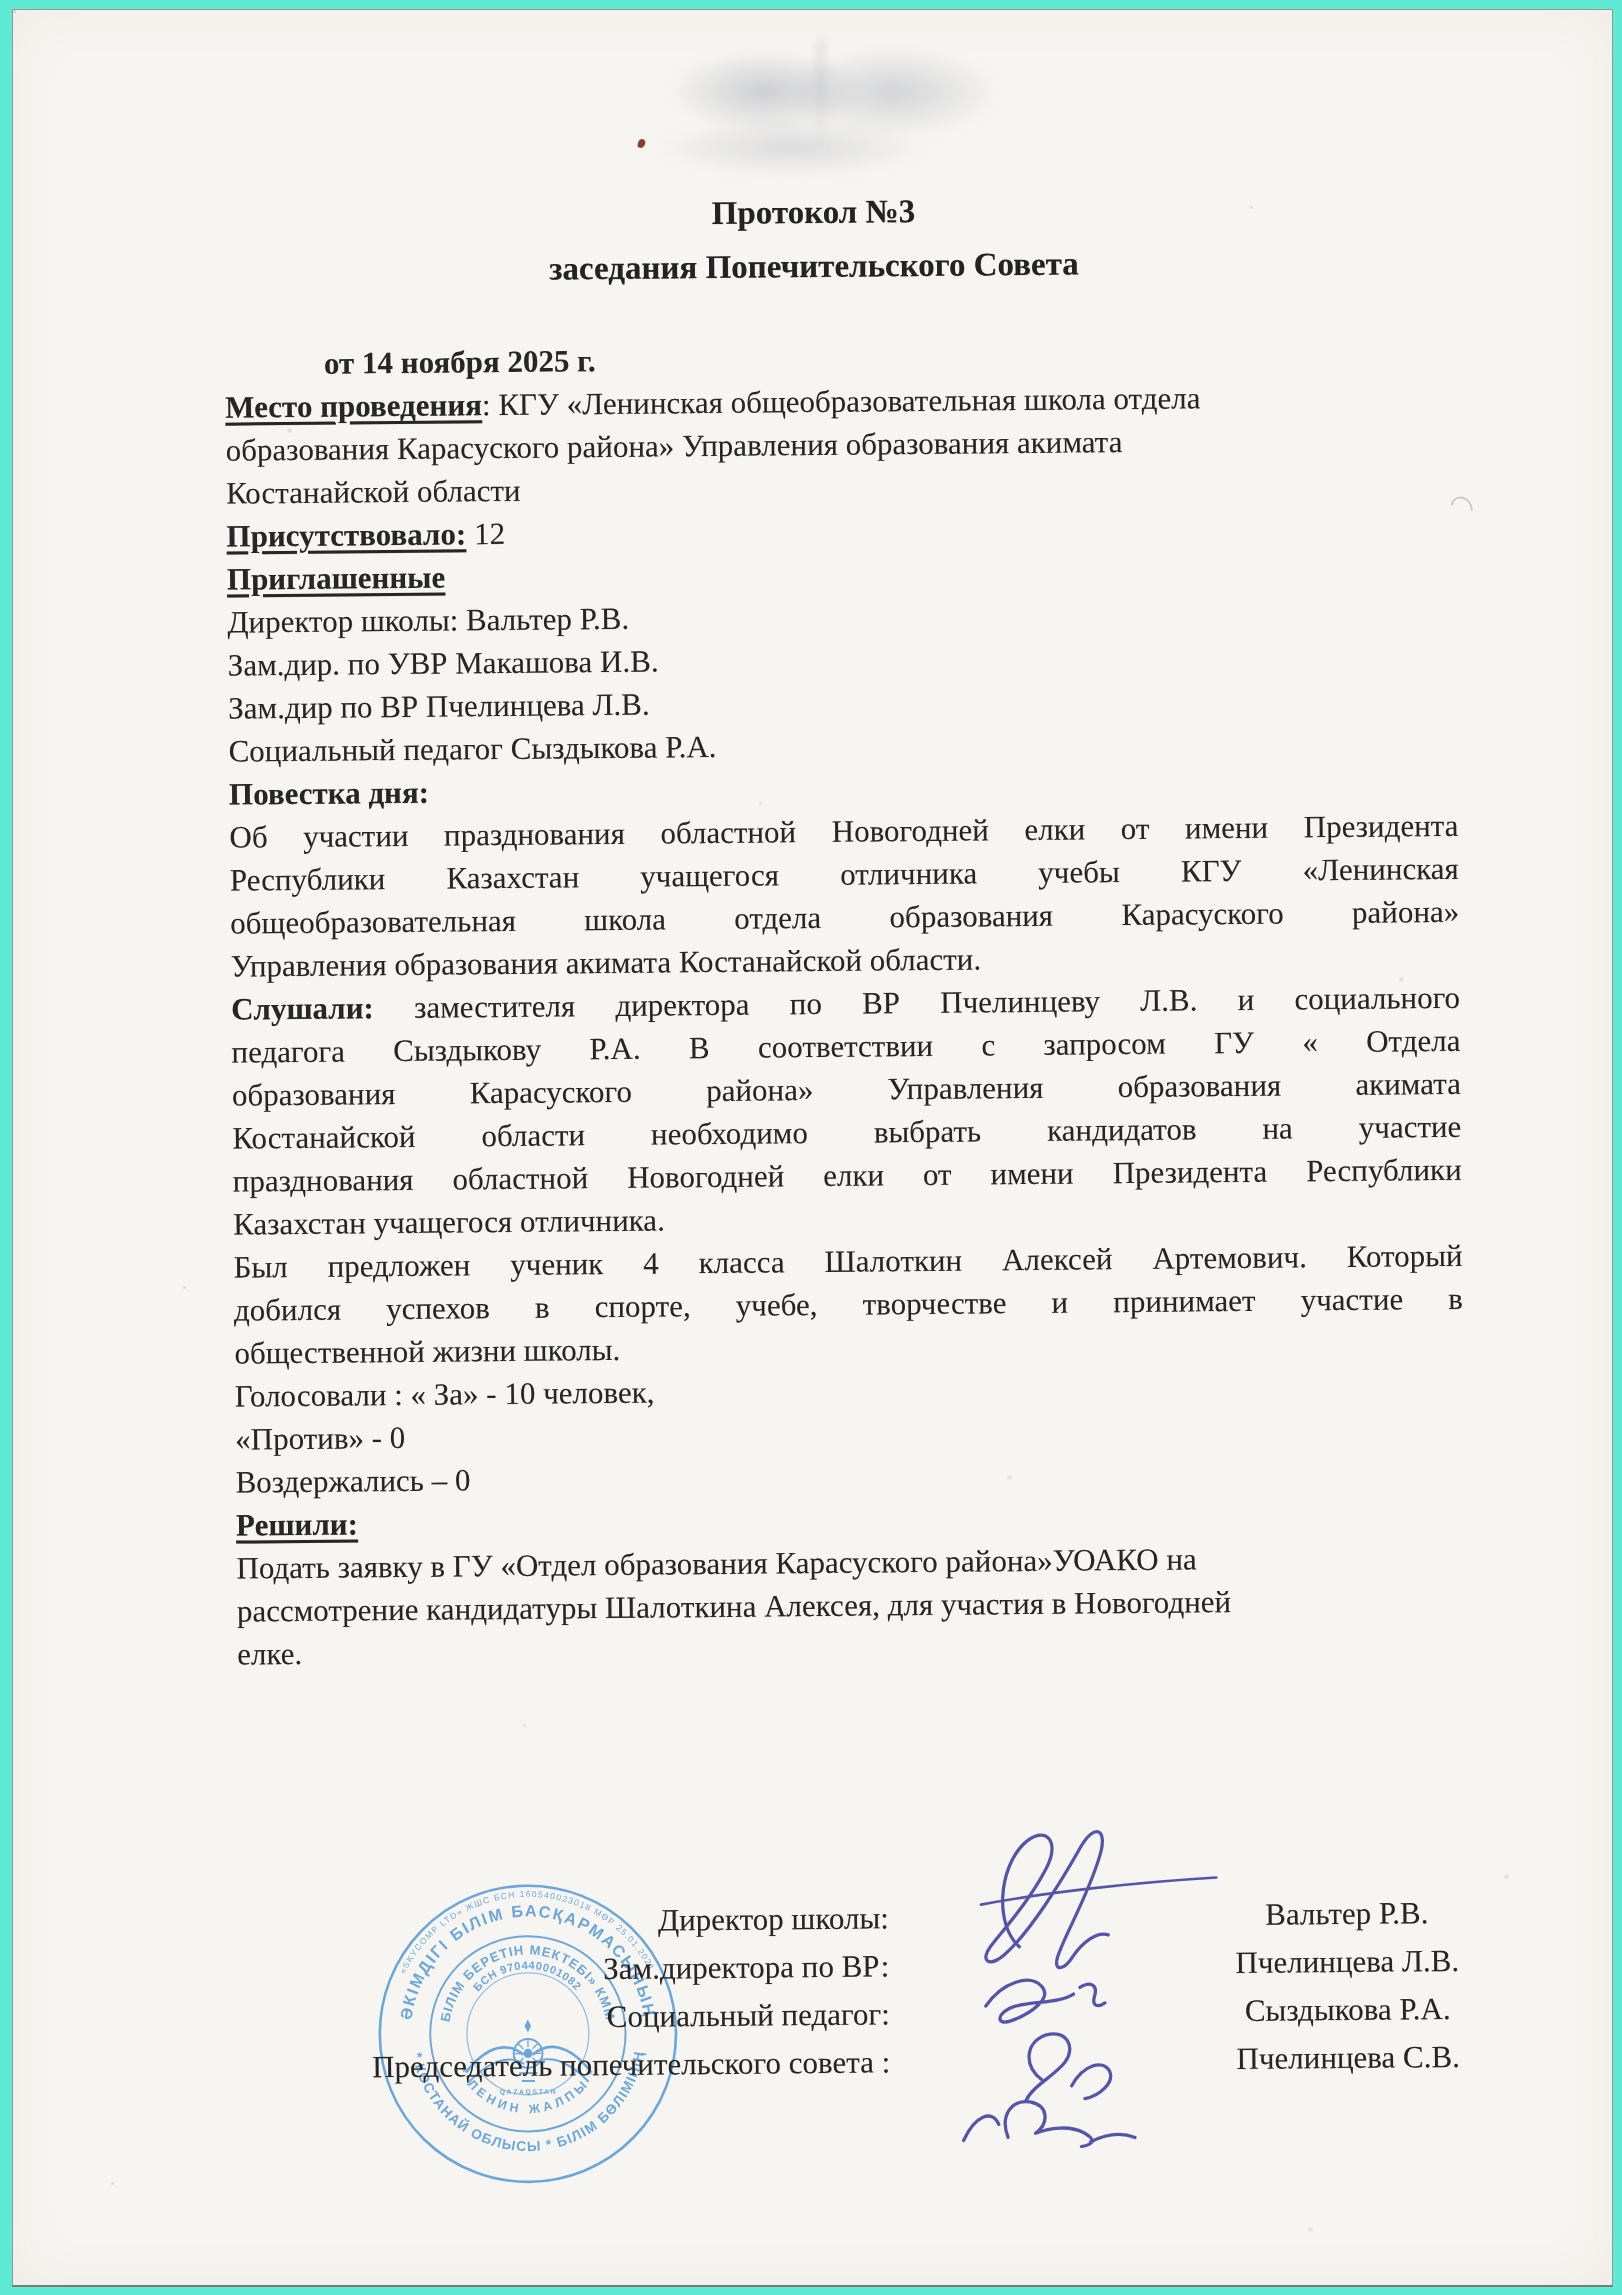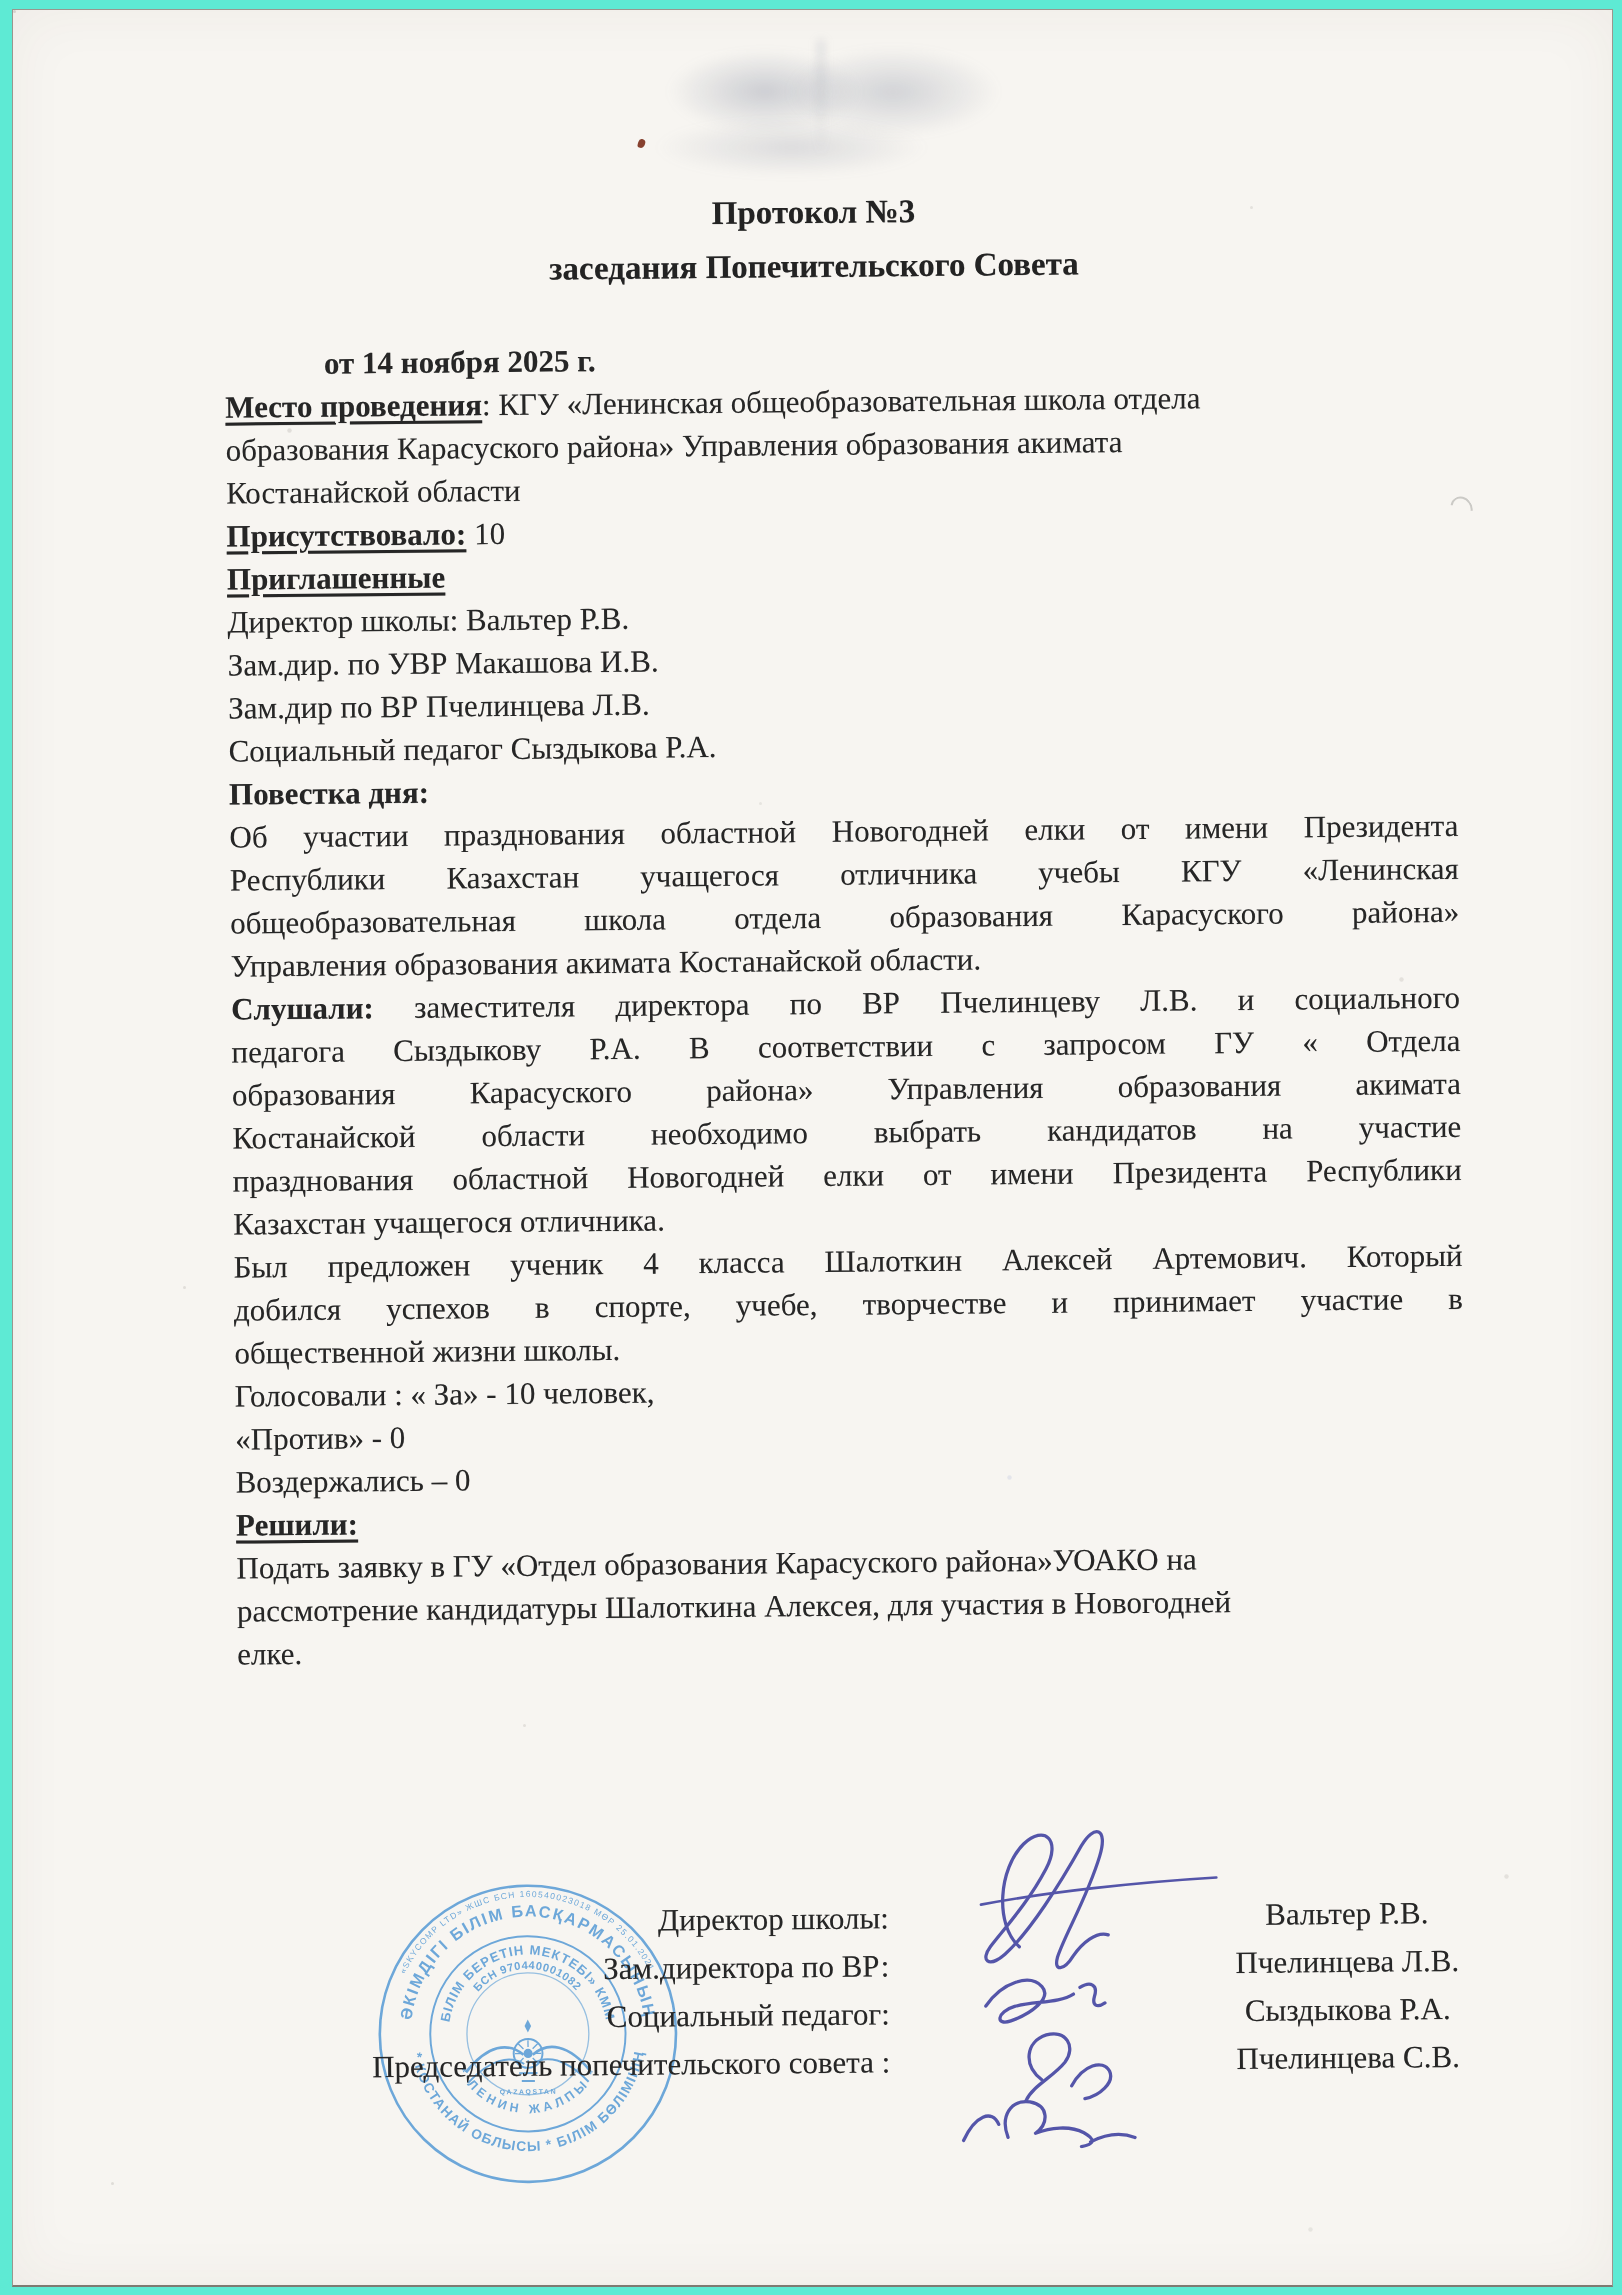--- a/index.html
+++ b/index.html
@@ -76,21 +76,21 @@
         <div>заседания Попечительского Совета</div>
       </div>
 
       <div class="bodyblock">
         <div class="ln b indent">от 14 ноября 2025 г.</div>
 
         <div class="ln"><span class="hu">Место проведения</span><span>: КГУ «Ленинская общеобразовательная школа отдела</span></div>
         <div class="ln">образования Карасуского района» Управления образования акимата</div>
         <div class="ln">Костанайской области</div>
 
-        <div class="ln"><span class="hu">Присутствовало:</span><span class="gap">10</span></div>
+        <div class="ln"><span class="hu">Присутствовало:</span><span class="gap">12</span></div>
 
         <div class="ln"><span class="hu">Приглашенные</span></div>
         <div class="ln">Директор школы: Вальтер Р.В.</div>
         <div class="ln">Зам.дир. по УВР Макашова И.В.</div>
         <div class="ln">Зам.дир по ВР Пчелинцева Л.В.</div>
         <div class="ln">Социальный педагог Сыздыкова Р.А.</div>
 
         <div class="ln b">Повестка дня:</div>
         <div class="ln jl">Об участии празднования областной Новогодней елки от имени Президента</div>
         <div class="ln jl">Республики Казахстан учащегося отличника учебы КГУ «Ленинская</div>

